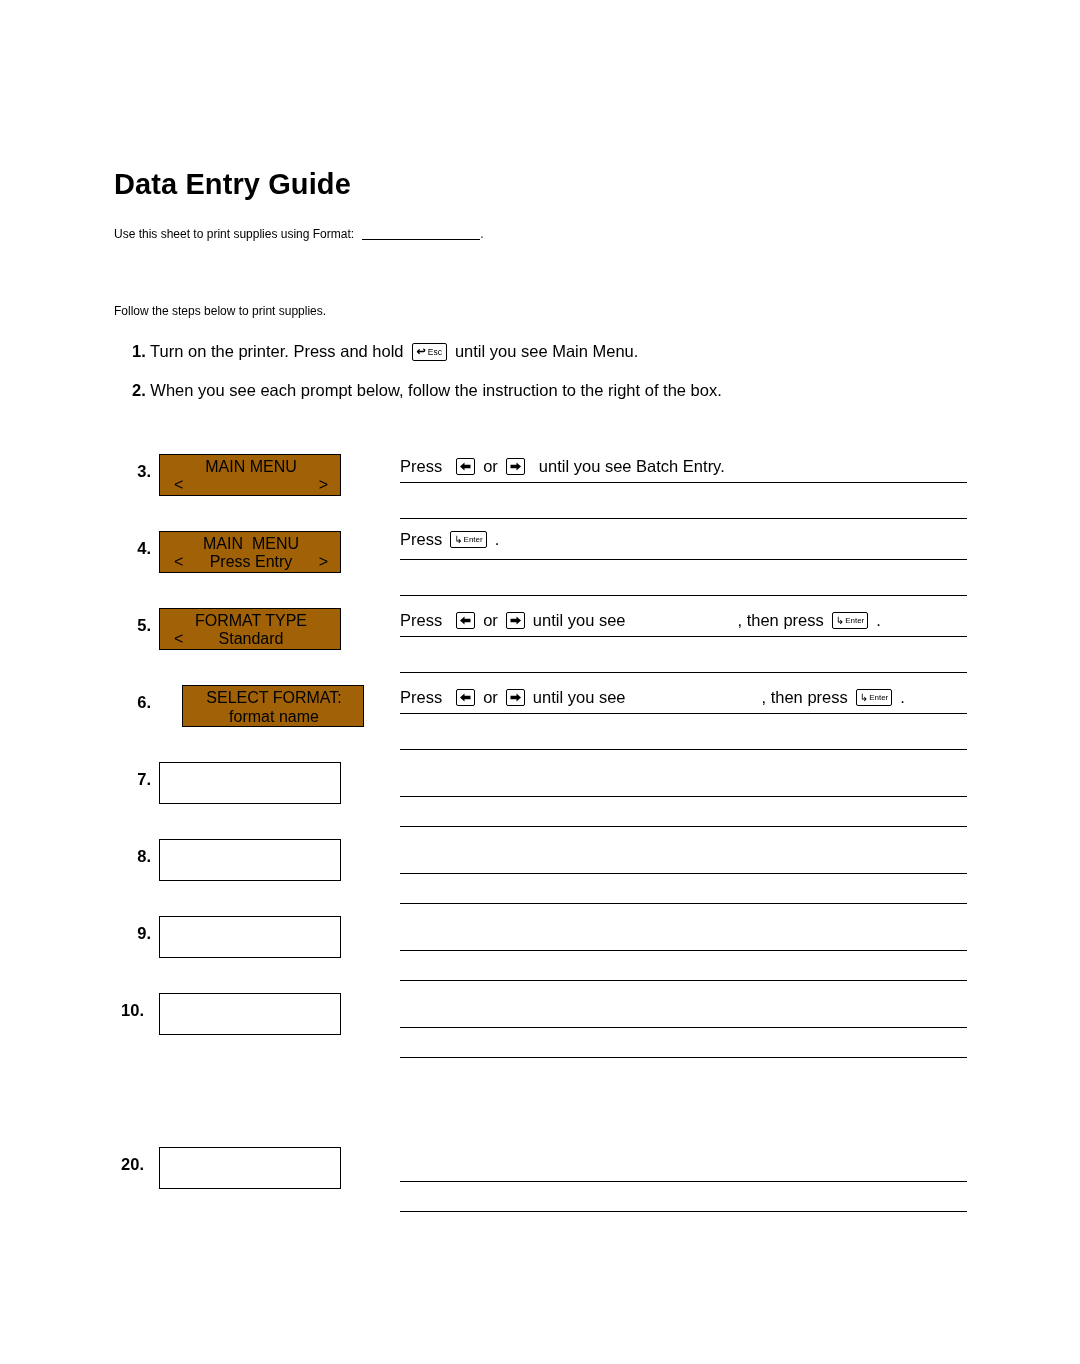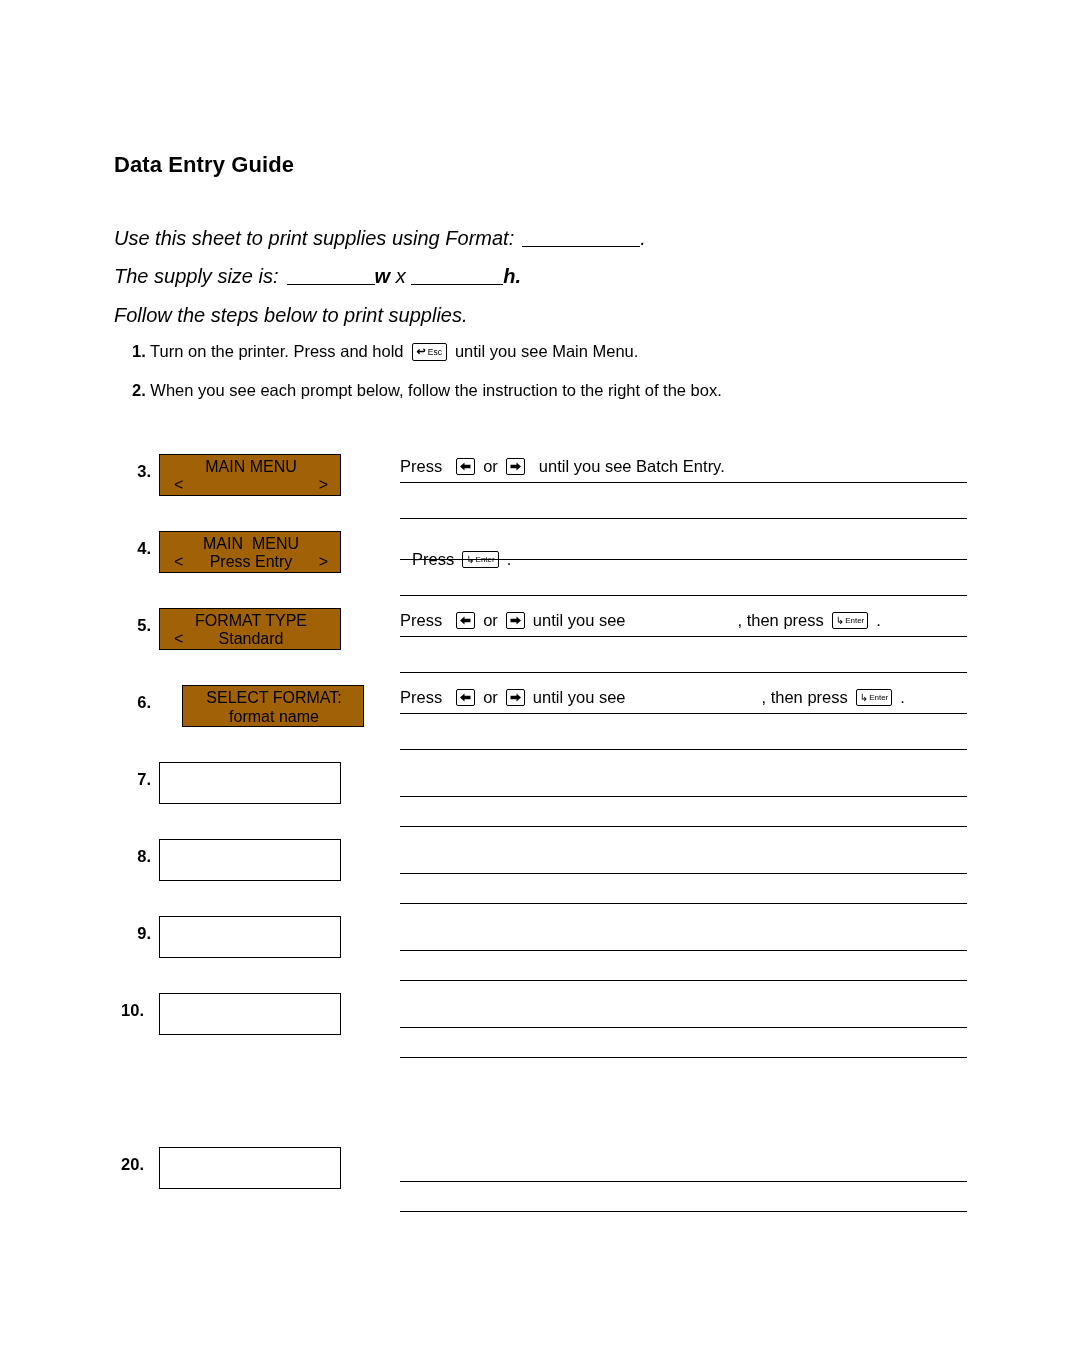--- a/index.html
+++ b/index.html
@@ -20,35 +20,34 @@
     position: absolute;
     left: 0; top: 0;
     width: 1080px;
     height: 1364px;
   }
 
   
   .doc-title {
     position: absolute;
     left: 114px;
-    top: 152px;
-    font-size: 22px;
+    top: 168px;
+    font-size: 29px;
     font-weight: bold;
     letter-spacing: 0.1px;
     white-space: nowrap;
   }
 
   
   .intro-line {
     position: absolute;
     left: 114px;
-    font-size: 20px;
-    white-space: nowrap;
-    line-height: 1;
-    font-style: italic;
+    font-size: 12px;
+    white-space: nowrap;
+    line-height: 1;
   }
   #intro-format { top: 228px; }
   #intro-size   { top: 266px; }
   #intro-follow { top: 305px; }
 
   .blank-rule {
     display: inline-block;
     border-bottom: 1.6px solid #000;
     vertical-align: -2px;
   }
@@ -202,23 +201,20 @@
 <body>
 
 <div class="page">
 
   <div class="doc-title">Data Entry Guide</div>
 
   <div class="intro-line" id="intro-format">
     <span>Use this sheet to print supplies using Format:</span><span class="gap-sm"></span><span class="blank-rule bl-format"></span><span>.</span>
   </div>
 
-  <div class="intro-line" id="intro-size">
-    <span>The supply size is:</span><span class="gap-sm"></span><span class="blank-rule bl-w"></span><span class="bold-unit">w</span>&nbsp;<span>x</span>&nbsp;<span class="blank-rule bl-h"></span><span class="bold-unit">h.</span>
-  </div>
 
   <div class="intro-line" id="intro-follow">Follow the steps below to print supplies.</div>
 
   <div class="step-para" id="step1-para">
     <span class="num">1.</span>
     <span>Turn on the printer.  Press and hold</span><span class="gap-sm"></span><span class="keycap key-esc"><span class="esc-sym">↩</span><span>Esc</span></span><span class="gap-sm"></span><span>until you see Main Menu.</span>
   </div>
 
   <div class="step-para" id="step2-para">
     <span class="num">2.</span>
@@ -248,21 +244,21 @@
   <div class="row" style="top:527px;">
     <div class="row-num n-single" style="top:12px;">4.</div>
     <div class="lcd-box" style="top:4px;">
       <div class="lcd-line l1">MAIN  MENU</div>
       <div class="lcd-arrows">
         <span class="lt">&lt;</span>
         <span class="mid">Press Entry</span>
         <span class="gt">&gt;</span>
       </div>
     </div>
-    <div class="instr-text" style="top:24px;margin-left:12px;">
+    <div class="instr-text" style="top:4px;">
       <span>Press</span><span class="gap-sm"></span><span class="keycap key-enter"><span class="ent-sym">↳</span><span>Enter</span></span><span class="gap-sm"></span><span>.</span>
     </div>
     <div class="rule" style="top:32px;"></div>
     <div class="rule" style="top:68px;"></div>
   </div>
 
   <div class="row" style="top:604px;">
     <div class="row-num n-single" style="top:12px;">5.</div>
     <div class="lcd-box" style="top:4px;">
       <div class="lcd-line l1">FORMAT TYPE</div>

